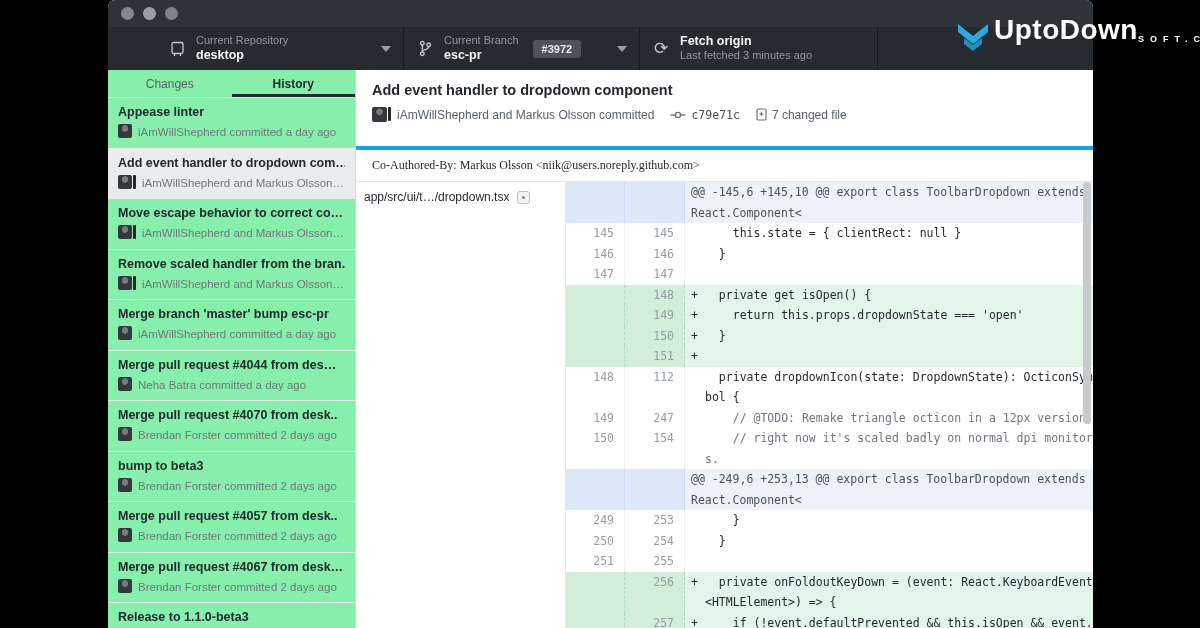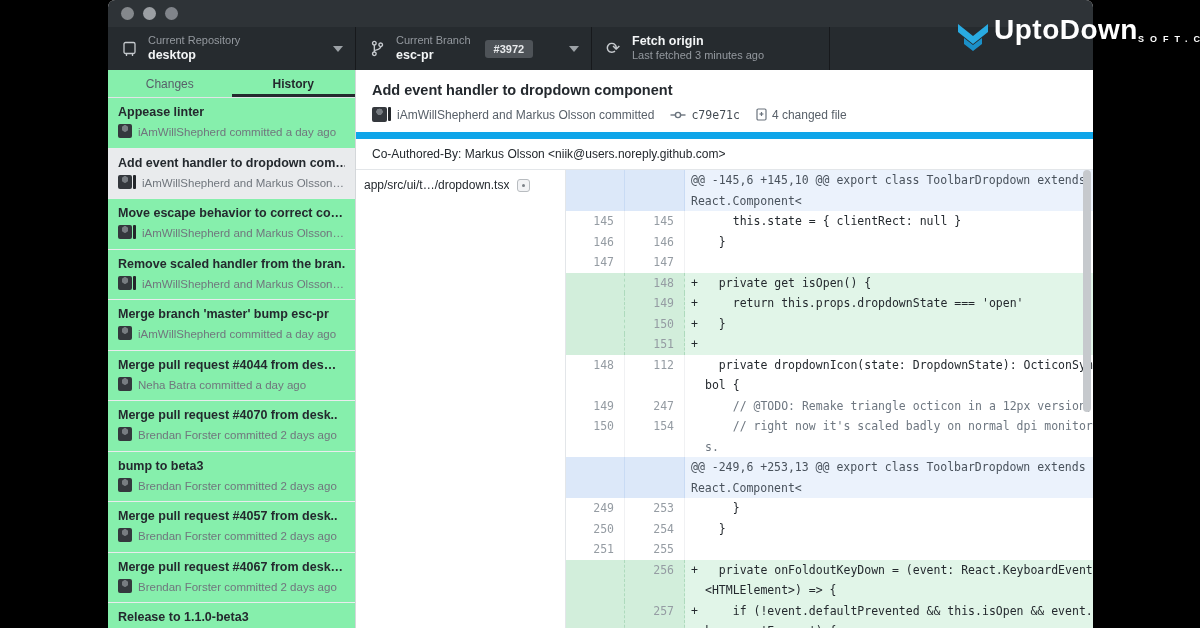--- a/index.html
+++ b/index.html
@@ -10,21 +10,21 @@
   
   .window { position:absolute; left:108px; top:0; width:985px; height:628px;
             background:#fff; border-radius:7px 7px 0 0; overflow:hidden;
             display:flex; flex-direction:column; }
   .titlebar { height:27px; background:#2e3337; flex:0 0 auto;
               display:flex; align-items:center; padding-left:13px; }
   .traffic { width:13px; height:13px; border-radius:50%; margin-right:9px; }
   .t1 { background:#84888c; } .t2 { background:#9b9fa3; } .t3 { background:#80848a; }
 
   
-  .toolbar { height:43px; background:#262b2f; flex:0 0 auto; display:flex; }
+  .toolbar { height:43px; background:#262b2f; flex:0 0 auto; display:flex;padding-left:48px; }
   .tb-sec { display:flex; align-items:center; padding:0 12px;
             border-right:1px solid #17191c; position:relative; cursor:default; }
   .tb-repo { width:248px; } .tb-branch { width:236px; } .tb-fetch { width:238px; }
   .tb-rest { flex:1; border-right:none; }
   .tb-icon { width:18px; height:18px; margin-right:10px; flex:0 0 auto;
              display:flex; align-items:center; justify-content:center; color:#c6cace; }
   .tb-text { display:flex; flex-direction:column; line-height:1.25; min-width:0; }
   .tb-label { font-size:11px; color:#94999f; }
   .tb-value { font-size:12.5px; font-weight:bold; color:#f3f5f6; }
   .tb-caret { margin-left:auto; width:0; height:0; border-left:5px solid transparent;
@@ -55,31 +55,31 @@
   .avatar { width:14px; height:14px; border-radius:2px; margin-right:6px; flex:0 0 auto;
             background:radial-gradient(circle at 50% 32%, #777c81 0 3px, #34383d 3.5px);
             position:relative; }
   .avatar.pair::after { content:""; position:absolute; right:-4px; top:0; width:3px;
                         height:14px; background:#24272b; border-radius:1px; }
   .avatar.pair { margin-right:10px; }
   .c-meta-text { font-size:11.5px; color:#70767d; white-space:nowrap; overflow:hidden; }
 
   
   .main { flex:1; display:flex; flex-direction:column; min-width:0; background:#fff; }
-  .commit-head { padding:12px 16px 10px 16px; border-bottom:7px solid #0ea5e9; flex:0 0 auto; }
+  .commit-head { padding:12px 16px 24px 16px; border-bottom:4px solid #0ea5e9; flex:0 0 auto; }
   .commit-title { font-size:14.5px; font-weight:bold; color:#24292e; }
   .commit-meta { display:flex; align-items:center; margin-top:9px; font-size:12px;
                  color:#586069; }
   .commit-meta .avatar { width:15px; height:15px; }
   .meta-item { display:flex; align-items:center; margin-right:16px; }
   .sha { font-family:"DejaVu Sans Mono", monospace; font-size:11.5px; color:#444c54;
          margin-left:5px; }
   .glyph { color:#6a737d; display:flex; align-items:center; }
   .coauthor-bar { padding:8px 16px; border-bottom:1px solid #e3e6e9; flex:0 0 auto;
-                  font-family:Liberation Sans, sans-serif; font-size:12px; color:#24292e;
+                  font-family:Liberation Serif, serif; font-size:12px; color:#24292e;
                   white-space:nowrap; overflow:hidden; }
   .diff-wrap { flex:1; display:flex; min-height:0; position:relative; }
 
   
   .file-col { width:210px; flex:0 0 auto; border-right:1px solid #e3e6e9; }
   .file-row { height:30px; display:flex; align-items:center; padding:0 8px;
               font-size:12px; color:#24292e; cursor:pointer; }
   .file-path { white-space:nowrap; overflow:hidden; }
   .file-status { width:13px; height:13px; border:1px solid #b8bcc0; border-radius:3px;
                  margin-left:8px; flex:0 0 auto; position:relative; background:#f2f3f5; }
@@ -278,21 +278,21 @@
               <span class="sha">c79e71c</span>
             </span>
             <span class="meta-item">
               <span class="glyph">
                 <svg width="11" height="13" viewBox="0 0 11 13" fill="none" stroke="#6a737d" stroke-width="1.2">
                   <rect x="1" y="1" width="9" height="11" rx="1.2"></rect>
                     <line x1="5.5" y1="4" x2="5.5" y2="8"></line>
                     <line x1="3.5" y1="6" x2="7.5" y2="6"></line>
                 </svg>
               </span>
-              <span style="margin-left:5px;">4 changed file</span>
+              <span style="margin-left:5px;">7 changed file</span>
             </span>
           </div>
         </div>
 
         <div class="coauthor-bar">Co-Authored-By: Markus Olsson &lt;niik@users.noreply.github.com&gt;</div>
 
         <div class="diff-wrap">
           <div class="file-col">
             <div class="file-row">
               <span class="file-path">app/src/ui/t…/dropdown.tsx</span>

